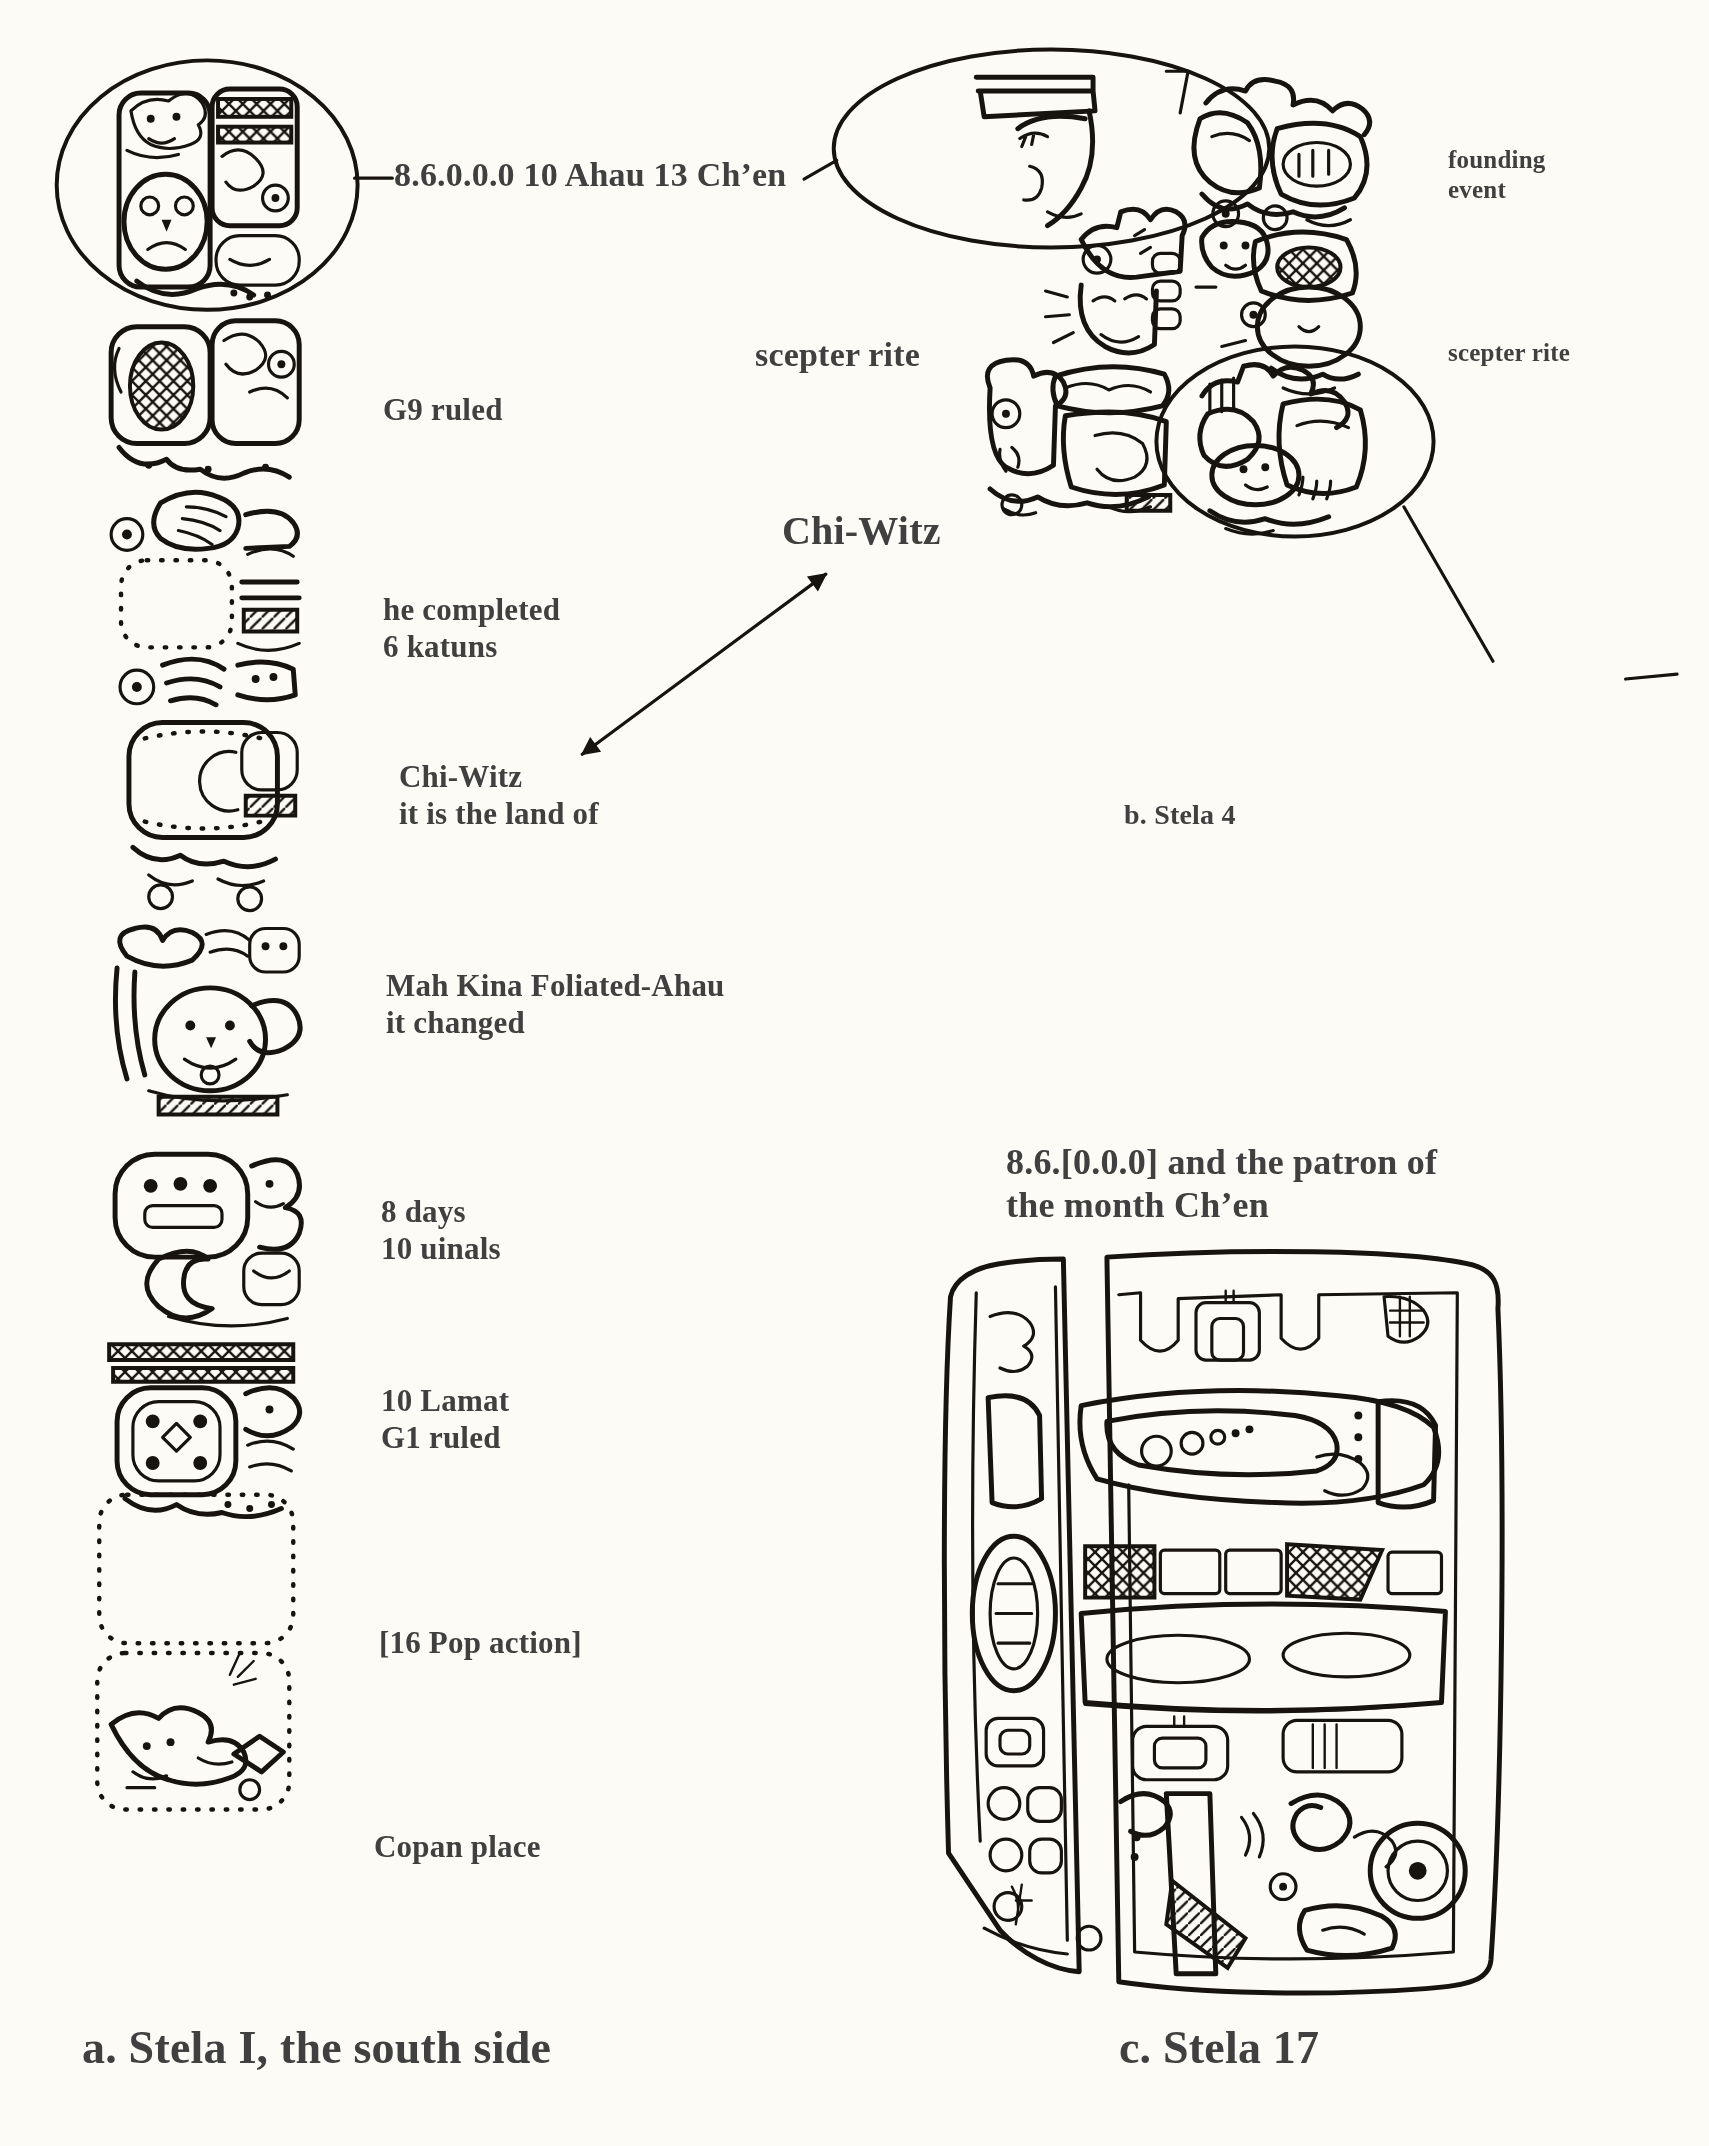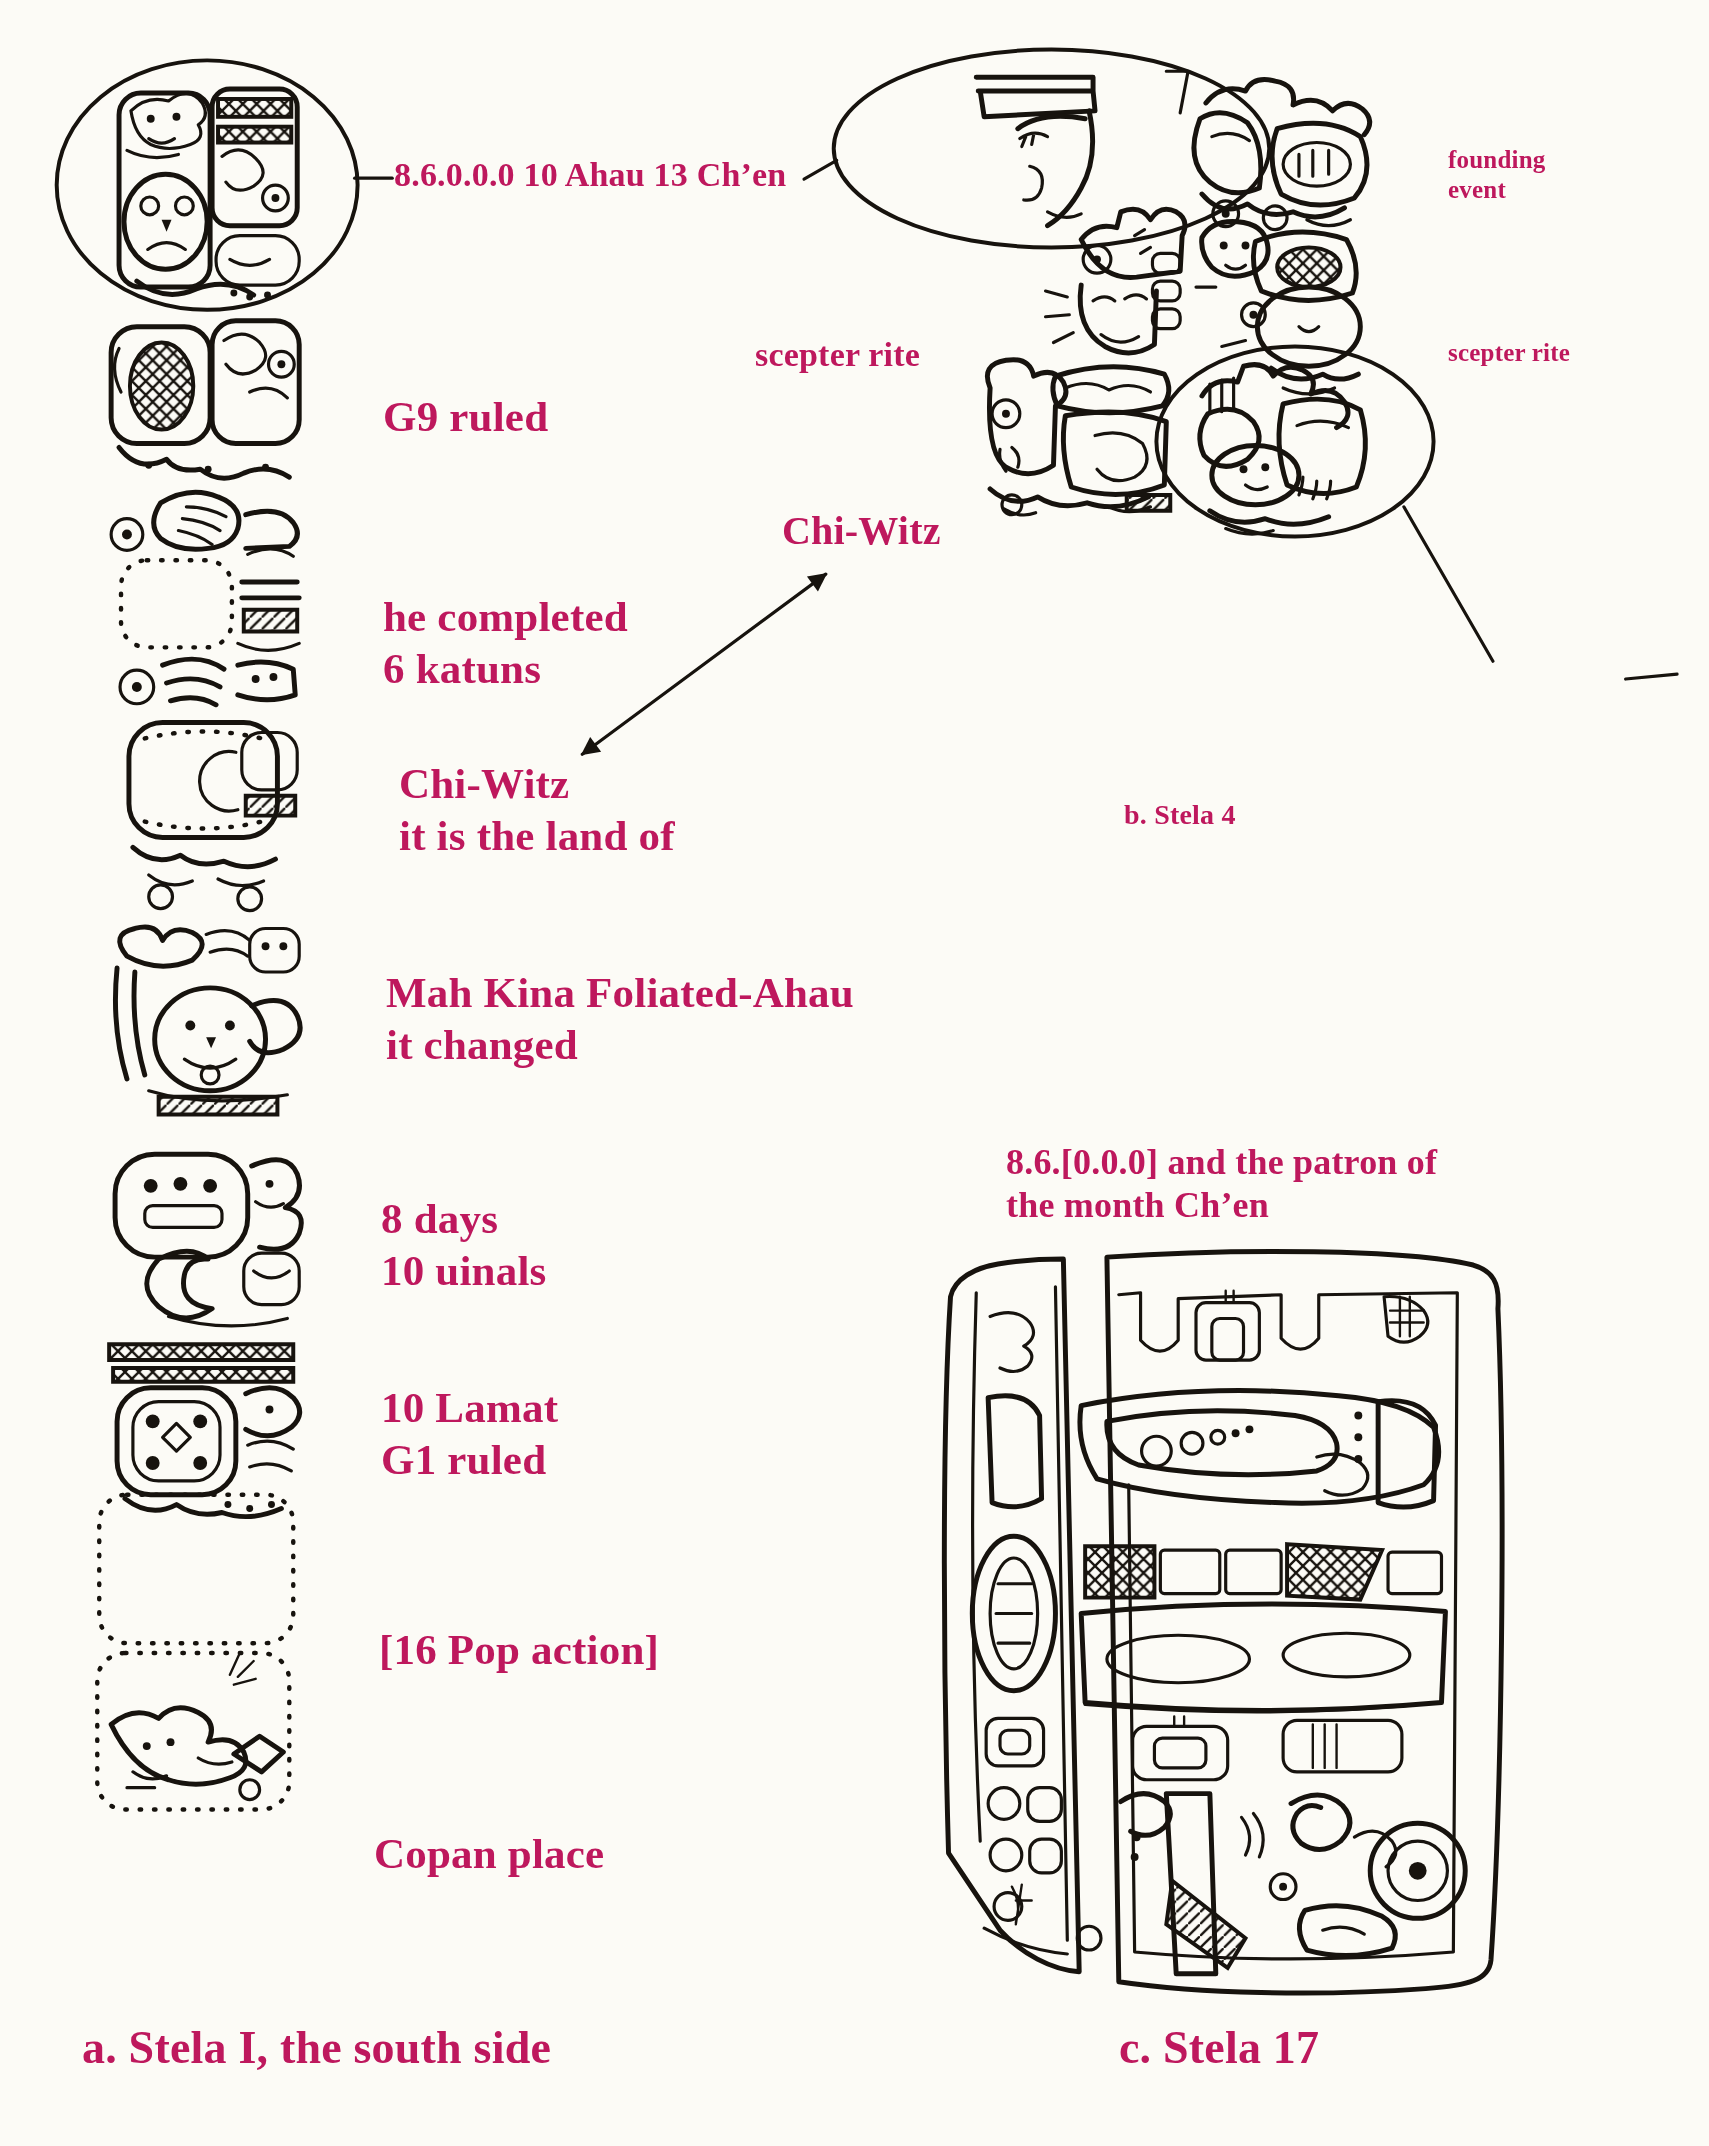--- a/index.html
+++ b/index.html
@@ -1,30 +1,30 @@
 <!DOCTYPE html>
 <html><head>
 <meta charset="utf-8">
 <style>
   html,body{margin:0;padding:0;background:#e8e6e0;}
   .page{
     position:relative; width:1710px; height:2146px;
     background:#fcfbf6; overflow:hidden;
-    font-family:"Liberation Serif", serif; color:#be185d;
+    font-family:"Liberation Serif", serif; color:#404040;
   }
   #art{position:absolute;left:0;top:0;}
   #art .s{stroke:#17130e;fill:none;stroke-width:5;stroke-linecap:round;stroke-linejoin:round;}
   #art .s2{stroke:#17130e;fill:none;stroke-width:3.2;stroke-linecap:round;stroke-linejoin:round;}
   #art .thin{stroke:#17130e;fill:none;stroke-width:2.4;stroke-linecap:round;}
   #art .dot{fill:#17130e;stroke:none;}
   #art .dotted{stroke:#17130e;fill:none;stroke-width:4.5;stroke-linecap:round;stroke-dasharray:1.5 13;}
   #art .hatch{fill:url(#xh);stroke:#17130e;stroke-width:4;}
   #art .dhatch{fill:url(#dg);stroke:#17130e;stroke-width:4;}
   .lbl{
-    position:absolute; font-weight:700; font-size:43px; line-height:1.2;
+    position:absolute; font-weight:700; font-size:31px; line-height:1.2;
     white-space:pre-line; letter-spacing:0.2px;
   }
   .sz34{font-size:34px;} .sz35{font-size:25px;} .sz36{font-size:36px;}
   .sz40{font-size:40px;} .sz44{font-size:28px;} .sz46{font-size:46px;}
 </style>
 </head>
 <body>
 
 <div class="page">
 

